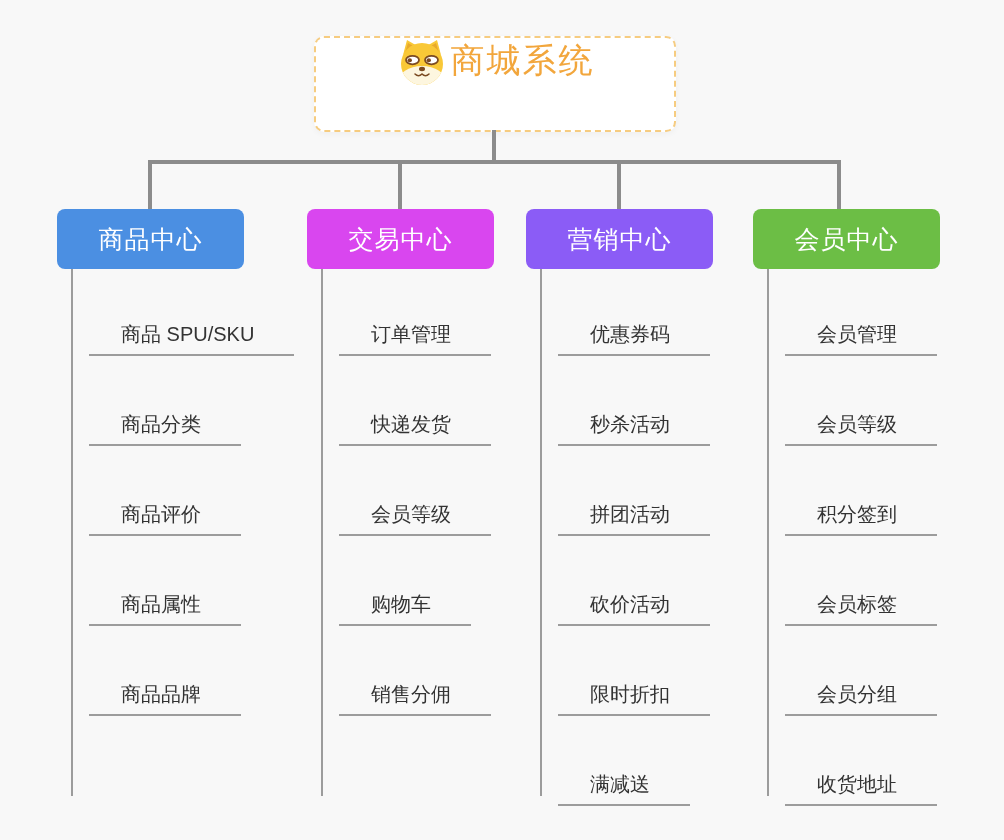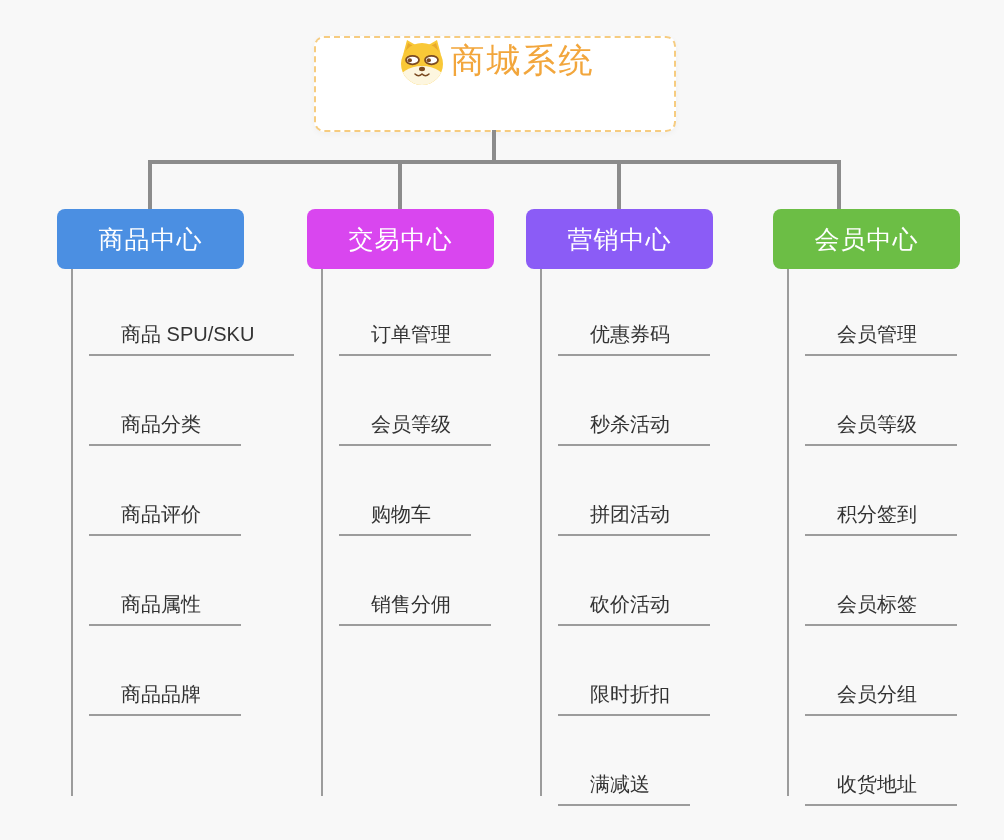--- a/index.html
+++ b/index.html
@@ -36,21 +36,21 @@
   .drop.d0{left:148px;}
   .drop.d1{left:398px;}
   .drop.d2{left:617px;}
   .drop.d3{left:837px;}
 
   
   .branch{position:absolute;top:209px;width:187px;}
   .branch.b0{left:57px;}
   .branch.b1{left:307px;}
   .branch.b2{left:526px;}
-  .branch.b3{left:773px;}
+  .branch.b3{left:753px;}
 
   .branch-box{
     width:187px;height:60px;
     border-radius:8px;
     display:flex;align-items:center;justify-content:center;
     color:#FFFFFF;font-size:25px;letter-spacing:1px;
     box-sizing:border-box;
   }
   .tree-line{
     position:absolute;left:14px;top:60px;
@@ -131,20 +131,23 @@
   </div>
 
   <div class="branch b1">
     <div class="branch-box" style="background: #d946ef;">交易中心</div>
     <div class="tree-line"></div>
     <div class="items">
       <div class="tree-item">
           <span>订单管理</span>
         </div>
       <div class="tree-item">
+          <span>快递发货</span>
+        </div>
+      <div class="tree-item">
           <span>会员等级</span>
         </div>
       <div class="tree-item">
           <span>购物车</span>
         </div>
       <div class="tree-item">
           <span>销售分佣</span>
         </div>
     </div>
   </div>

